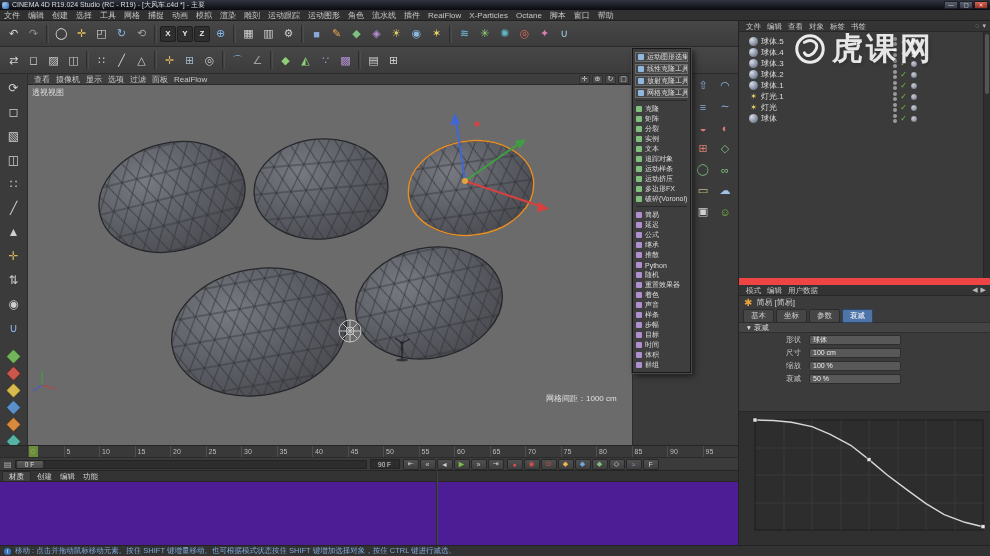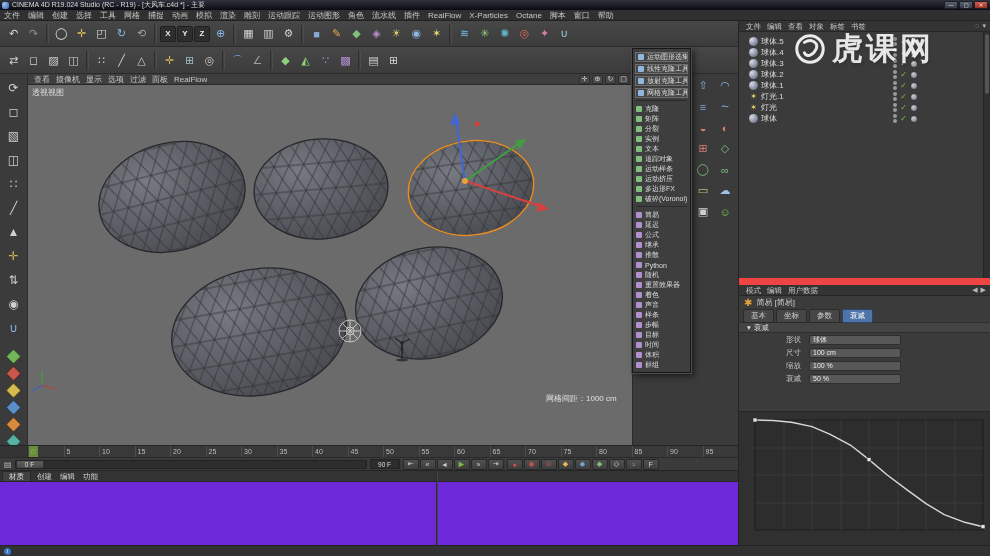--- a/index.html
+++ b/index.html
@@ -114,21 +114,21 @@
 .tl-thumb { position:absolute; left:1px; top:0; bottom:0; width:26px; background:linear-gradient(#5e5e5e,#4a4a4a);
   font-size:6.5px; display:flex; align-items:center; justify-content:center; color:#ddd; border-radius:1px; }
 .frame-box { width:30px; height:10px; background:#2d2d2d; border:1px solid #222; font-size:6.5px; display:flex;
   align-items:center; justify-content:center; color:#ddd; border-radius:1px; flex:none; }
 .tgroup { display:flex; gap:1px; }
 .tbtn { width:16px; height:11px; background:linear-gradient(#505050,#3e3e3e); border:1px solid #282828; border-radius:2px;
   font-size:7px; display:flex; align-items:center; justify-content:center; }
 .tbtn.play { font-size:9px; }
 
 
-.materials { position:absolute; left:0; top:470px; width:738px; height:75px; background:#6d28d9; border-top:1px solid #242424; }
+.materials { position:absolute; left:0; top:470px; width:738px; height:75px; background:#4c1d95; border-top:1px solid #242424; }
 .mat-header { height:11px; background:#333; border-bottom:1px solid #272727; display:flex; align-items:center; font-size:7.5px; gap:2px; padding-left:2px; }
 .mat-tab { background:#424242; border:1px solid #2a2a2a; border-bottom:none; padding:0 6px; height:10px; line-height:10px;
   border-radius:2px 2px 0 0; color:#ddd; }
 .mat-menus { display:flex; }
 .mat-div { position:absolute; left:436px; top:0; bottom:0; width:2px; background:#2c2c2c; border-right:1px solid #454545; }
 .statusbar { position:absolute; left:0; top:545px; width:990px; height:11px; background:#323232; border-top:1px solid #232323;
   display:flex; align-items:center; gap:4px; padding-left:4px; font-size:7.5px; color:#7fa9dc; }
 .info-icon { width:7px; height:7px; border-radius:50%; background:#3a78c2; color:#fff; font-size:5.5px; line-height:7px; text-align:center; flex:none; }
 
 
@@ -752,20 +752,21 @@
           <span class="menu-item">编辑</span>
           <span class="menu-item">功能</span>
         </span>
     </div>
     <div class="mat-body"></div>
     <div class="mat-div"></div>
   </div>
 
   <div class="statusbar">
     <span class="info-icon">i</span>
+    <span>移动 : 点击并拖动鼠标移动元素。按住 SHIFT 键增量移动。也可根据模式状态按住 SHIFT 键增加选择对象，按住 CTRL 键进行减选。</span>
   </div>
 
   <div class="watermark">
     <svg width="34" height="34" viewBox="0 0 36 36">
       <circle cx="18" cy="18" r="14" fill="none" stroke="rgba(255,255,255,.9)" stroke-width="3.2"></circle>
       <path d="M12 11 C20 6 28 12 24 19 C21 25 14 27 12 22" fill="none" stroke="rgba(255,255,255,.9)" stroke-width="3" stroke-linecap="round"></path>
     </svg>
     <span class="wm-text">虎课网</span>
   </div>
 

